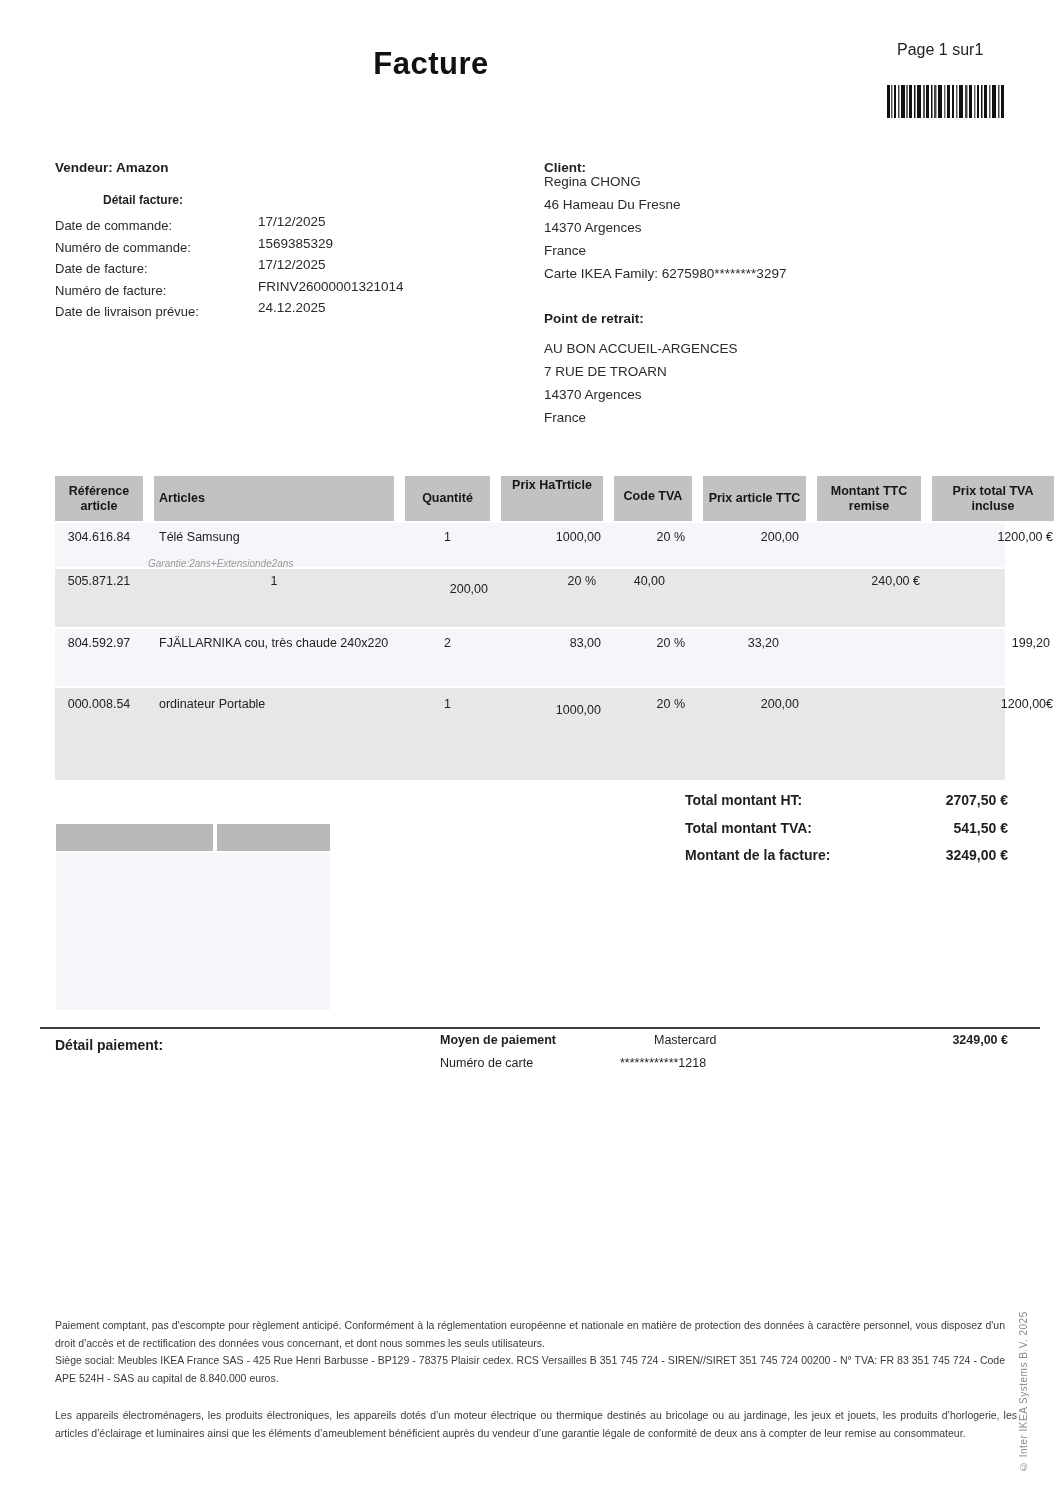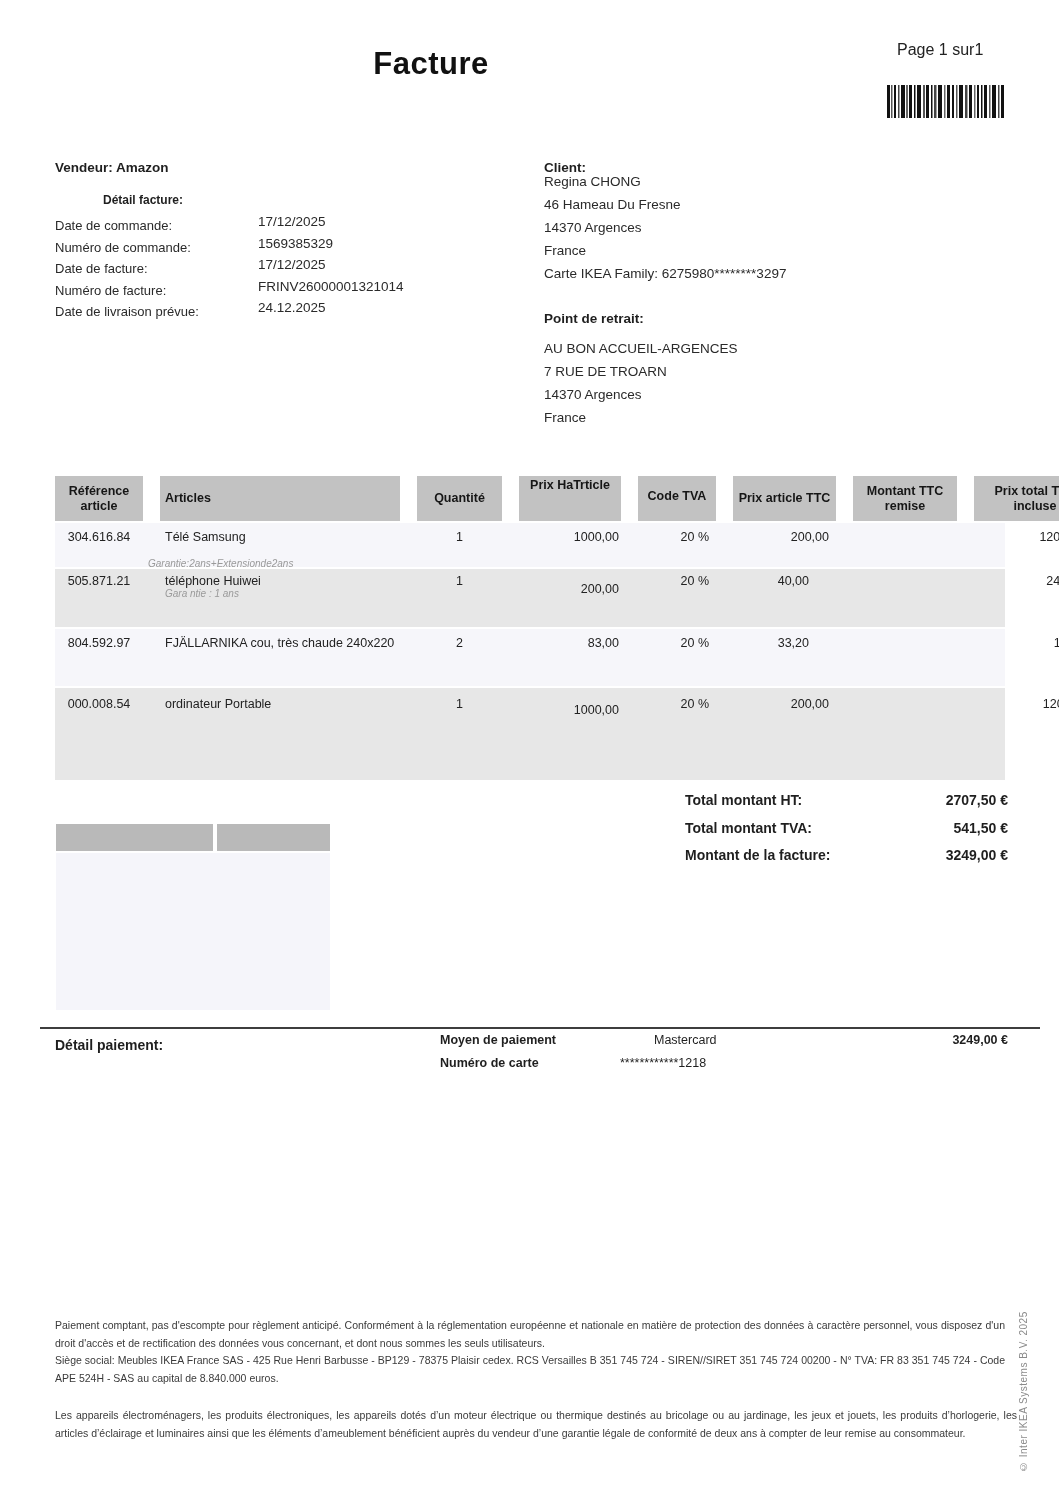--- a/index.html
+++ b/index.html
@@ -28,21 +28,21 @@
   
   .client-heading { top:160px; left:544px; font-size:13.5px; font-weight:bold; }
   .client-lines { top:170px; left:544px; }
   .client-lines div, .pickup-lines div { font-size:13.5px; line-height:23px; color:#2a2a2a; }
   .pickup-heading { top:311px; left:544px; font-size:13.5px; font-weight:bold; }
   .pickup-lines { top:337px; left:544px; }
 
   
   .items { top:476px; left:55px; width:950px; }
   .grid-row { display:grid; grid-template-columns:88px 240px 85px 102px 78px 103px 104px 122px;
-    column-gap:17px; }
+    column-gap:11px; }
   .thead { height:45px; margin-bottom:2px; }
   .th { background:#c2c2c2; font-size:12.5px; font-weight:bold; color:#161616;
     display:flex; align-items:center; justify-content:center; text-align:center;
     line-height:15px; position:relative; }
   .th.th-articles { justify-content:flex-start; padding-left:5px; text-align:left; }
   .th.th-ht { align-items:flex-start; white-space:nowrap; overflow:visible; padding-top:2px; }
   .th.th-taux { align-items:flex-start; padding-top:13px; }
   .tr { margin-bottom:2px; position:relative; }
   .tr.light { background:#f6f6fa; }
   .tr.gray  { background:#e7e7e7; }
@@ -74,21 +74,21 @@
   .ph-cell1 { top:824px; left:56px; width:157px; height:27px; background:#b9b9b9; }
   .ph-cell2 { top:824px; left:217px; width:113px; height:27px; background:#b9b9b9; }
   .ph-body  { top:853px; left:56px; width:274px; height:157px; background:#f5f5fa; }
 
   
   .pay-rule { top:1027px; left:40px; width:1000px; border-top:2px solid #3d3d3d; }
   .pay-heading { top:1037px; left:55px; font-size:14px; font-weight:bold; }
   .pay-method-label { top:1033px; left:440px; font-size:12.5px; font-weight:bold; }
   .pay-method-value { top:1033px; left:620px; font-size:12.5px;margin-left:34px; }
   .pay-amount { top:1033px; left:808px; width:200px; text-align:right; font-size:12.5px; font-weight:bold; }
-  .pay-card-label { top:1056px; left:440px; font-size:12.5px; font-weight:bold; }
+  .pay-card-label { top:1056px; left:440px; font-size:12.5px; font-weight:normal; }
   .pay-card-value { top:1056px; left:620px; font-size:12.5px; }
 
   
   .footer-1 { top:1317px; left:55px; width:950px; font-size:10.5px; line-height:17.5px;
     color:#3a3a3a; text-align:justify; }
   .footer-2 { top:1407px; left:55px; width:962px; font-size:10.5px; line-height:17.5px;
     color:#3a3a3a; text-align:justify; }
   .copyright { top:1302px; left:1018px; height:170px; font-size:10px; color:#8a8a8a;
     writing-mode:vertical-rl; transform:rotate(180deg); text-align:left; letter-spacing:0.5px; }
 </style>
@@ -193,24 +193,20 @@
     <div class="td c-ht">1000,00</div>
     <div class="td c-tax">20 %</div>
     <div class="td c-ttc">200,00</div>
     <div class="td"></div>
     <div class="td c-tot">1200,00 €</div>
     <div class="sub sub-bottom">Garantie:2ans+Extensionde2ans</div>
   </div>
 
   <div class="grid-row tr gray r2">
     <div class="td c-ref">505.871.21</div>
-    <div class="td c-art">
-      <div>téléphone Huiwei</div>
-      <div class="sub">Gara ntie : 1 ans</div>
-    </div>
     <div class="td c-qty">1</div>
     <div class="td c-ht">200,00</div>
     <div class="td c-tax">20 %</div>
     <div class="td c-ttc">40,00</div>
     <div class="td"></div>
     <div class="td c-tot">240,00 €</div>
   </div>
 
   <div class="grid-row tr light r3">
     <div class="td c-ref">804.592.97</div>

